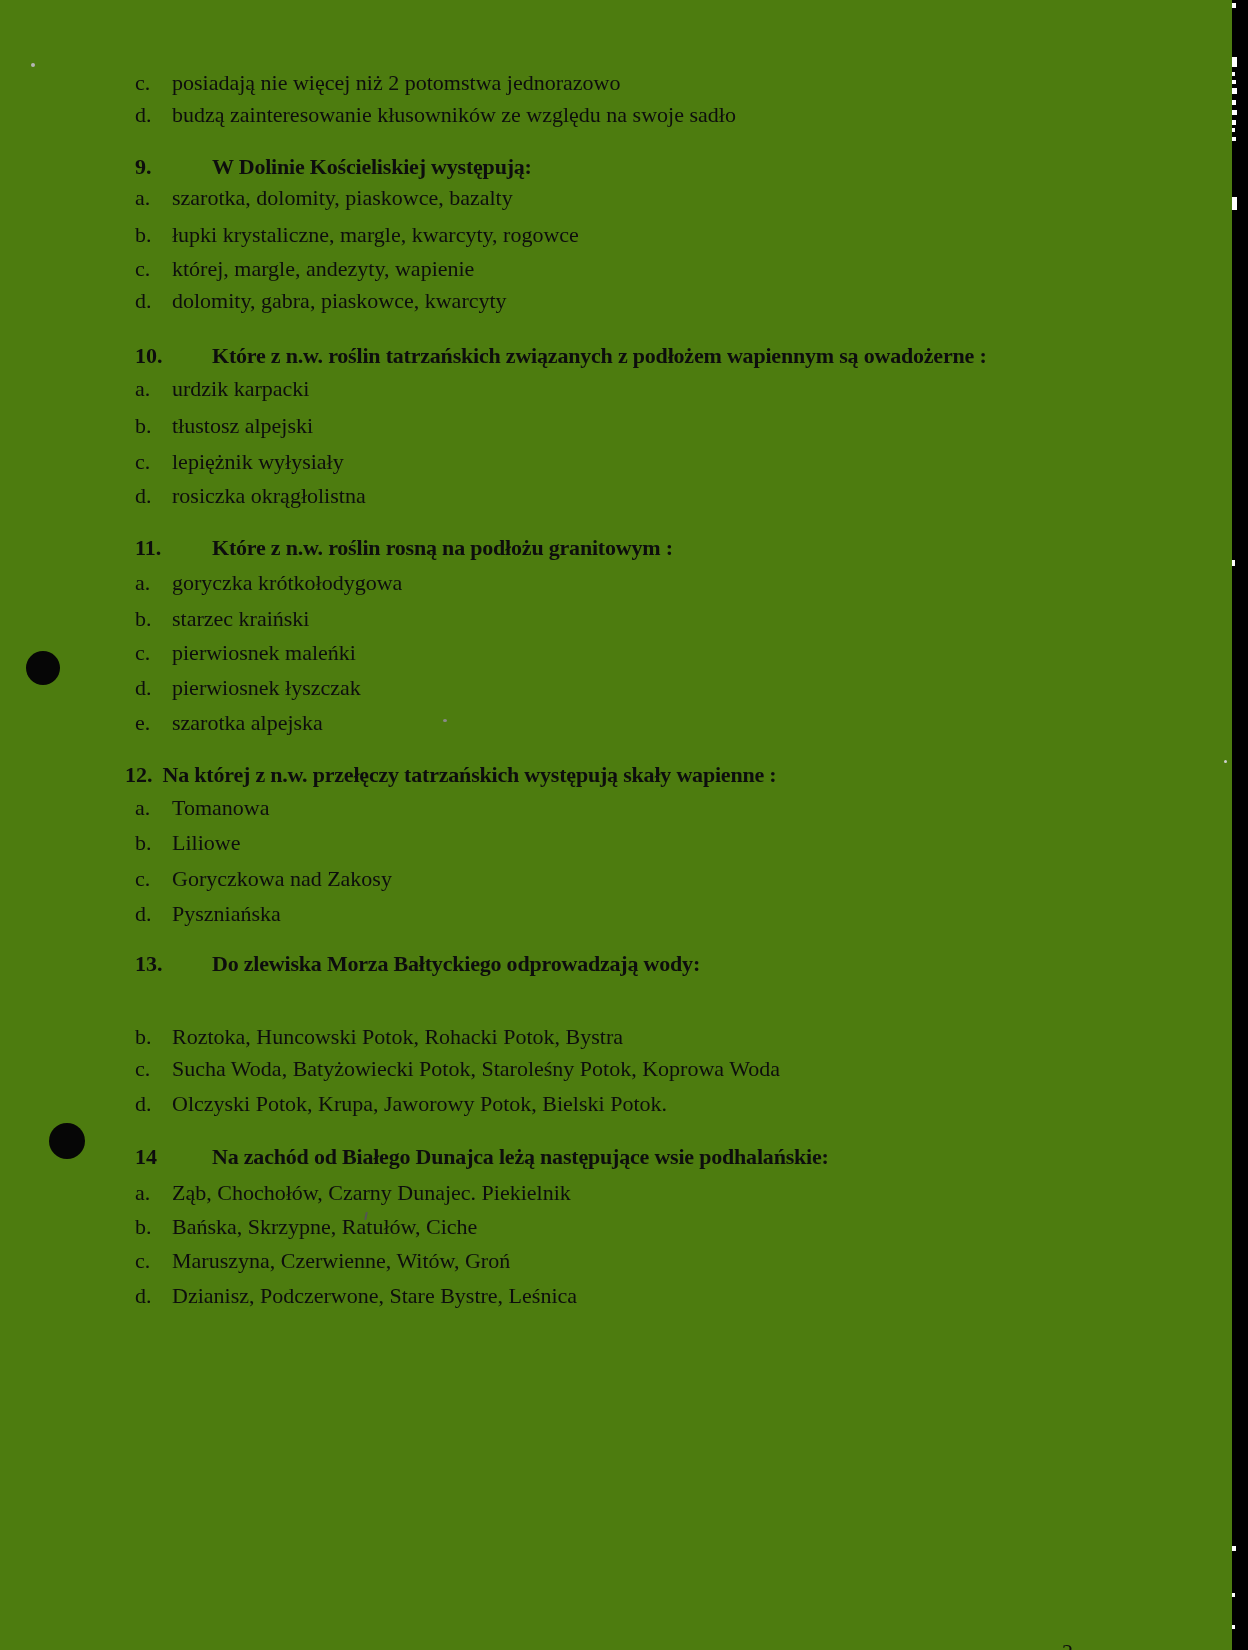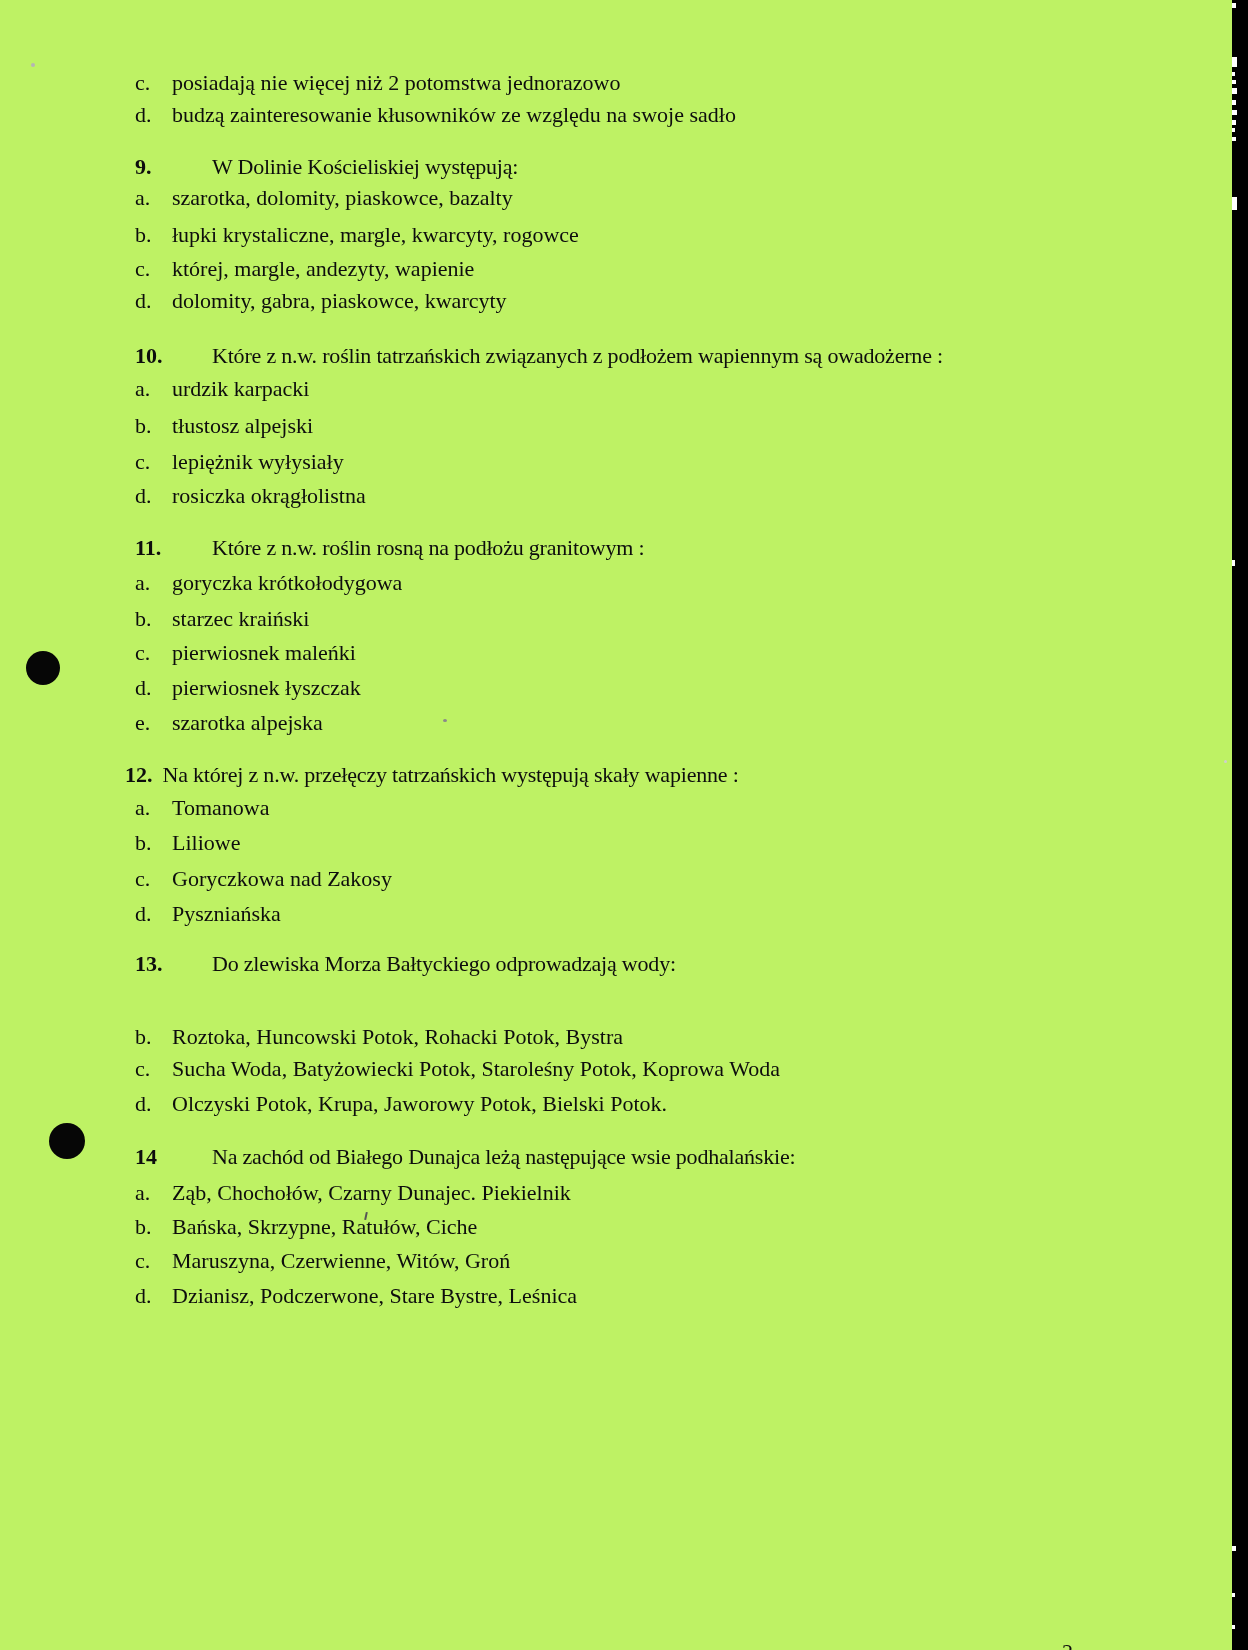--- a/index.html
+++ b/index.html
@@ -1,34 +1,34 @@
 <!DOCTYPE html>
 <html><head>
 <meta charset="utf-8">
 <style>
   html, body { margin: 0; padding: 0; background: #e8e8e8; }
   .page {
     position: relative;
     width: 1248px;
     height: 1650px;
-    background: #bef264;
+    background: #4d7c0f;
     overflow: hidden;
     font-family: "Liberation Serif", serif;
     color: #0d0d0d;
   }
   .line {
     position: absolute;
     left: 135px;
     white-space: nowrap;
     font-size: 22px;
     line-height: 28px;
   }
   .letter { display: inline-block; width: 37px; }
   .qnum { display: inline-block; width: 77px; font-weight: bold; }
-  .qtitle { font-weight: normal; letter-spacing: -0.2px; margin-top: 17px; }
+  .qtitle { font-weight: bold; letter-spacing: -0.2px; margin-top: 17px; }
   .q-inline { left: 125px; text-align: center; }
   .q-inline .qnum { width: auto; margin-right: 10px; }
   
   .edge-bar {
     position: absolute;
     left: 1232px; top: 0;
     width: 16px; height: 1650px;
     background: #000;
   }
   .notch { position: absolute; left: 1232px; background: #fff; }

